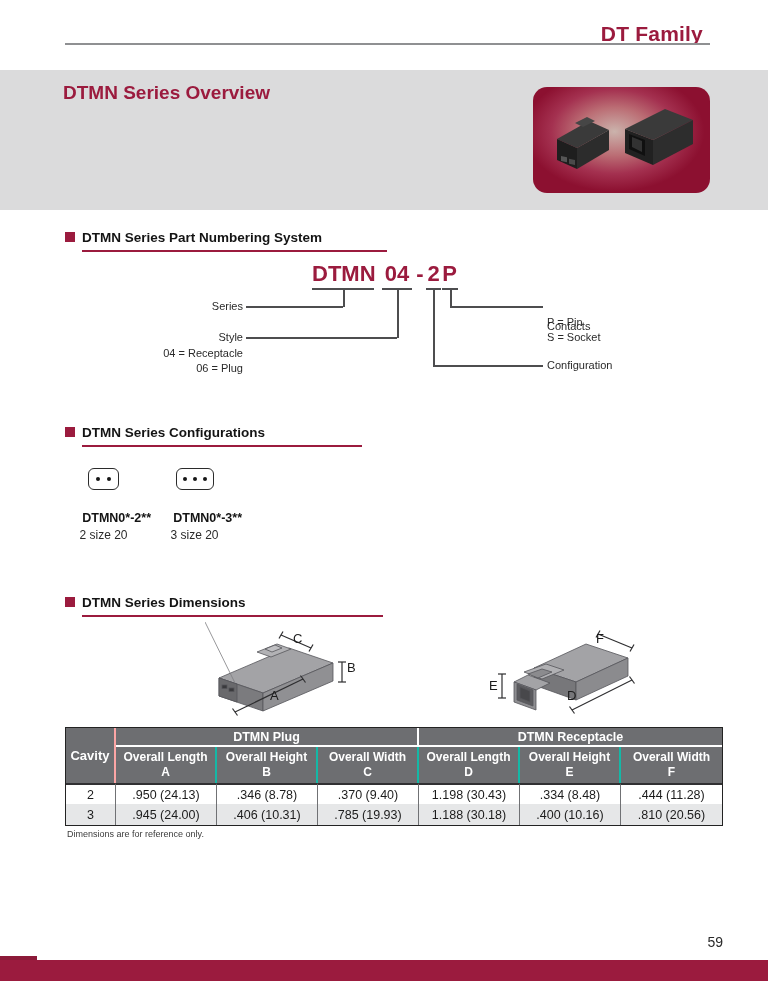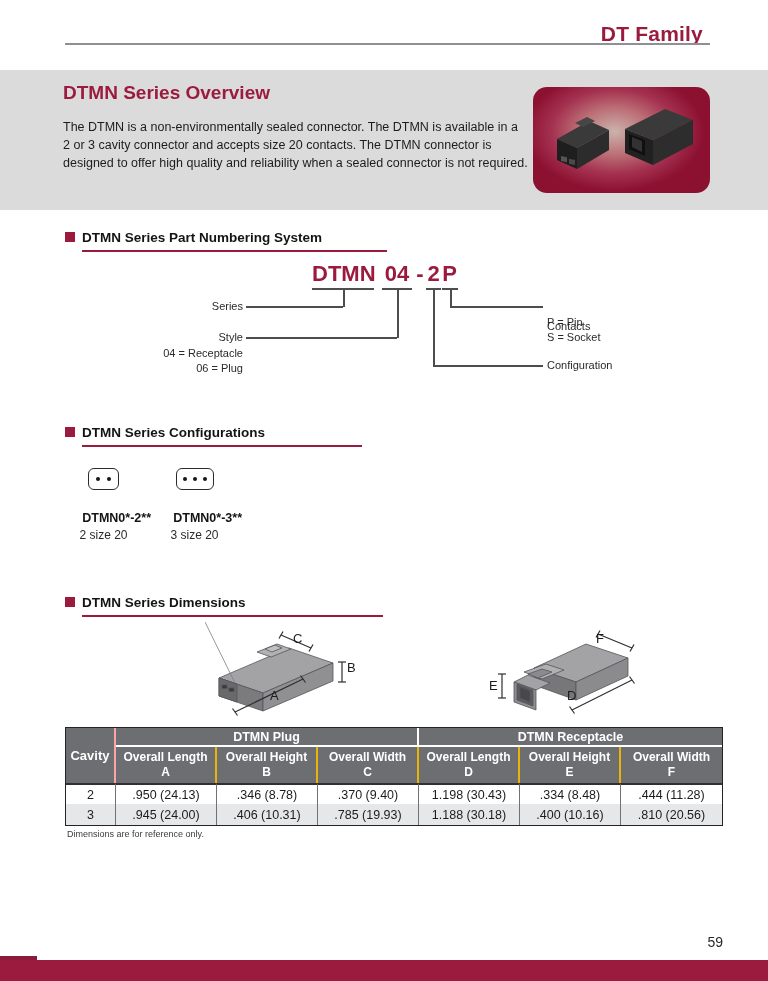--- a/index.html
+++ b/index.html
@@ -45,21 +45,21 @@
   
   .dim-svg { position:absolute; }
   .dim-letter { position:absolute; font-size:13px; color:#1c1c1c; }
 
   
   .dim-table-wrap { position:absolute; top:727px; left:65px; width:658px; border:1.5px solid #232323; }
   table.dims { width:100%; border-collapse:separate; border-spacing:0; table-layout:fixed; }
   table.dims th { background:#6d6e71; color:#ffffff; font-weight:bold; }
   table.dims .group-h { font-size:12.5px; height:19px; border-bottom:2px solid #fff; }
   table.dims th.cavity { width:50px; font-size:13px; border-right:2px solid #fca5a5; }
-  table.dims .sub-h { font-size:12px; line-height:1.25; height:36px; border-right:2px solid #eab308; vertical-align:middle; }
+  table.dims .sub-h { font-size:12px; line-height:1.25; height:36px; border-right:2px solid #14b8a6; vertical-align:middle; }
   table.dims .sub-h:last-child { border-right:none; }
   table.dims .group-h.gp { border-right:2px solid #fff; }
   table.dims tbody td { font-size:12.5px; color:#1c1c1c; text-align:center; height:21px;
     border-right:1px solid #707174; vertical-align:middle; }
   table.dims tbody td:last-child { border-right:none; }
   table.dims tbody tr:first-child td { border-top:2px solid #303032; }
   table.dims tbody tr.alt td { background:#e6e7e8; }
   .dims-note { position:absolute; top:829px; left:67px; font-size:9px; color:#3c3c3c; }
 
   
@@ -70,21 +70,20 @@
 </head>
 <body>
 
 <div id="page">
 
   <div class="family-title">DT Family</div>
   <div class="header-rule"></div>
 
   <div class="banner">
     <h1>DTMN Series Overview</h1>
-    <p>The DTMN is a non-environmentally sealed connector. The DTMN is available in a 2 or 3 cavity connector and accepts size 20 contacts. The DTMN connector is designed to offer high quality and reliability when a sealed connector is not required.</p>
     <div class="product-image">
       <svg width="177" height="106" viewBox="0 0 177 106">
 
         <polygon points="24,52 56,34 76,43 44,61" fill="#3a3a3a"></polygon>
         <polygon points="24,52 44,61 44,82 24,73" fill="#1e1e1e"></polygon>
         <polygon points="44,61 76,43 76,63 44,82" fill="#2c2c2c"></polygon>
         <polygon points="42,36 54,30 62,34 50,40" fill="#464646"></polygon>
         <rect x="28" y="63" width="6" height="5" fill="#555" transform="skewY(12)"></rect>
         <rect x="36" y="64" width="6" height="5" fill="#4a4a4a" transform="skewY(12)"></rect>
 

